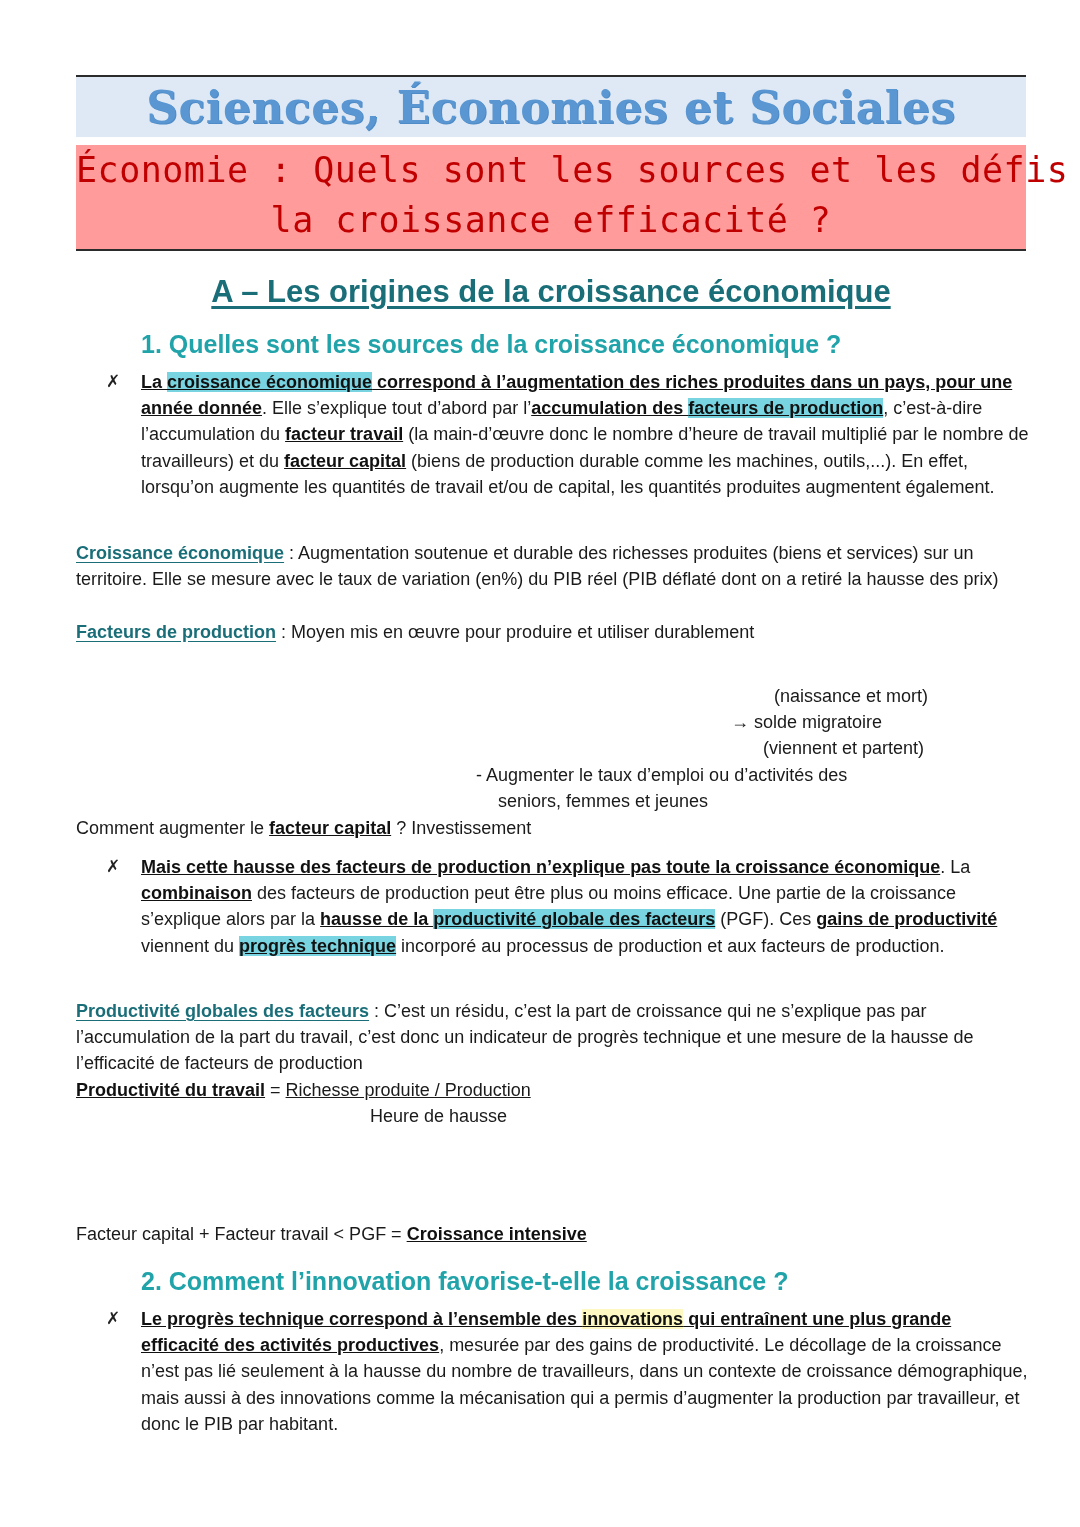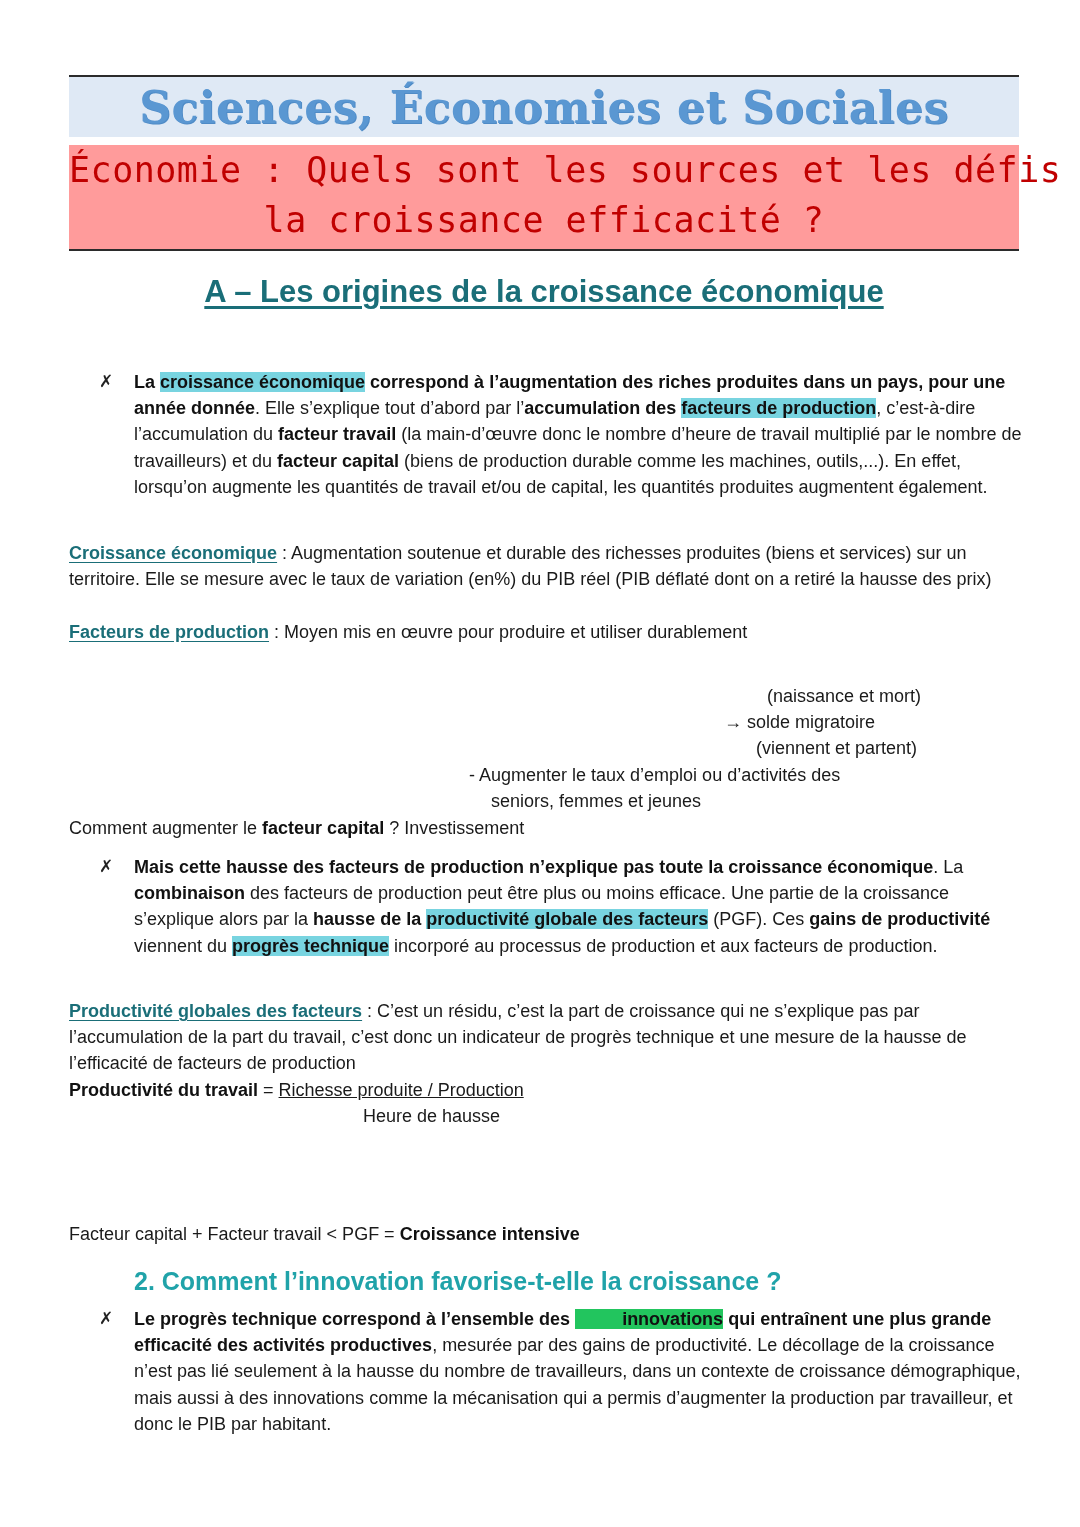--- a/index.html
+++ b/index.html
@@ -1,20 +1,20 @@
 <!DOCTYPE html>
 <html><head>
 <meta charset="utf-8">
 <style>
   html, body { margin: 0; padding: 0; background: #ffffff; }
   body {
     width: 1080px; height: 1527px; position: relative; overflow: hidden;
     font-family: "Liberation Sans", sans-serif; color: #1a1a1a;
   }
-  .page { position: absolute; left: 4px; top: 0; width: 873px; height: 1527px; }
+  .page { position: absolute; left: 11px; top: 0; width: 873px; height: 1527px; }
 
   .hdr-line { position: absolute; left: 65px; width: 950px; height: 2px; background: #2b2b2b; }
 
   .title-band {
     position: absolute; left: 65px; top: 77px; width: 950px; height: 60px;
     background: #dfe9f5; text-align: center;
   }
   .title-band span {
     display: inline-block; font-family: "DejaVu Serif", serif; font-weight: bold;
     font-size: 44px; line-height: 62px; color: #5a97d2; letter-spacing: 0.5px;
@@ -38,23 +38,23 @@
   .q-title {
     position: absolute; left: 130px; font-size: 25px; font-weight: bold; color: #20a3a9;
   }
 
   .bullet-block { position: absolute; left: 130px; width: 890px; font-size: 18px; line-height: 26.2px; }
   .bullet-mark { position: absolute; left: -35px; top: 0; font-size: 17px; color: #222; }
 
   .para { position: absolute; left: 65px; width: 955px; font-size: 18px; line-height: 26.2px; }
   .abs { position: absolute; font-size: 18px; line-height: 26px; white-space: nowrap; }
 
-  b { font-weight: bold; color: #111; }
+  b { font-weight: bold; color: #111; text-decoration: underline; }
   .hl { background: #78d4e0; }
-  .hl2 { background: #22c55e; padding-left: 47px; }
+  .hl2 { background: #fef9c3; }
   .term { color: #1a6e78; font-weight: bold; text-decoration: underline; text-underline-offset: 3px; }
   .u { text-decoration: underline; }
 </style>
 </head>
 <body>
 
 <div class="page">
 
   <div class="hdr-line" style="top:75px"></div>
 
@@ -62,20 +62,21 @@
     <span>Sciences, Économies et Sociales</span>
   </div>
 
   <div class="subject-band">
     <div class="l">Économie : Quels sont les sources et les défis de</div>
     <div class="l">la croissance efficacité ?</div>
   </div>
 
   <div class="section-title">A – Les origines de la croissance économique</div>
 
+  <div class="q-title" style="top:330px">1. Quelles sont les sources de la croissance économique ?</div>
 
   <div class="bullet-block" style="top:369px">
     <span class="bullet-mark">✗</span>
     <b>La </b><b class="hl">croissance économique</b><b> correspond à l’augmentation des riches produites dans un pays, pour une année donnée</b><span>. Elle s’explique tout d’abord par l’</span><b>accumulation des </b><b class="hl">facteurs de production</b><span>, c’est-à-dire l’accumulation du </span><b>facteur travail</b><span> (la main-d’œuvre donc le nombre d’heure de travail multiplié par le nombre de travailleurs) et du </span><b>facteur capital</b><span> (biens de production durable comme les machines, outils,...). En effet, lorsqu’on augmente les quantités de travail et/ou de capital, les quantités produites augmentent également.</span>
   </div>
 
   <div class="para" style="top:619px">
     <span class="term">Facteurs de production</span><span> : Moyen mis en œuvre pour produire et utiliser durablement</span>
   </div>
   <div class="para" style="top:540px">

